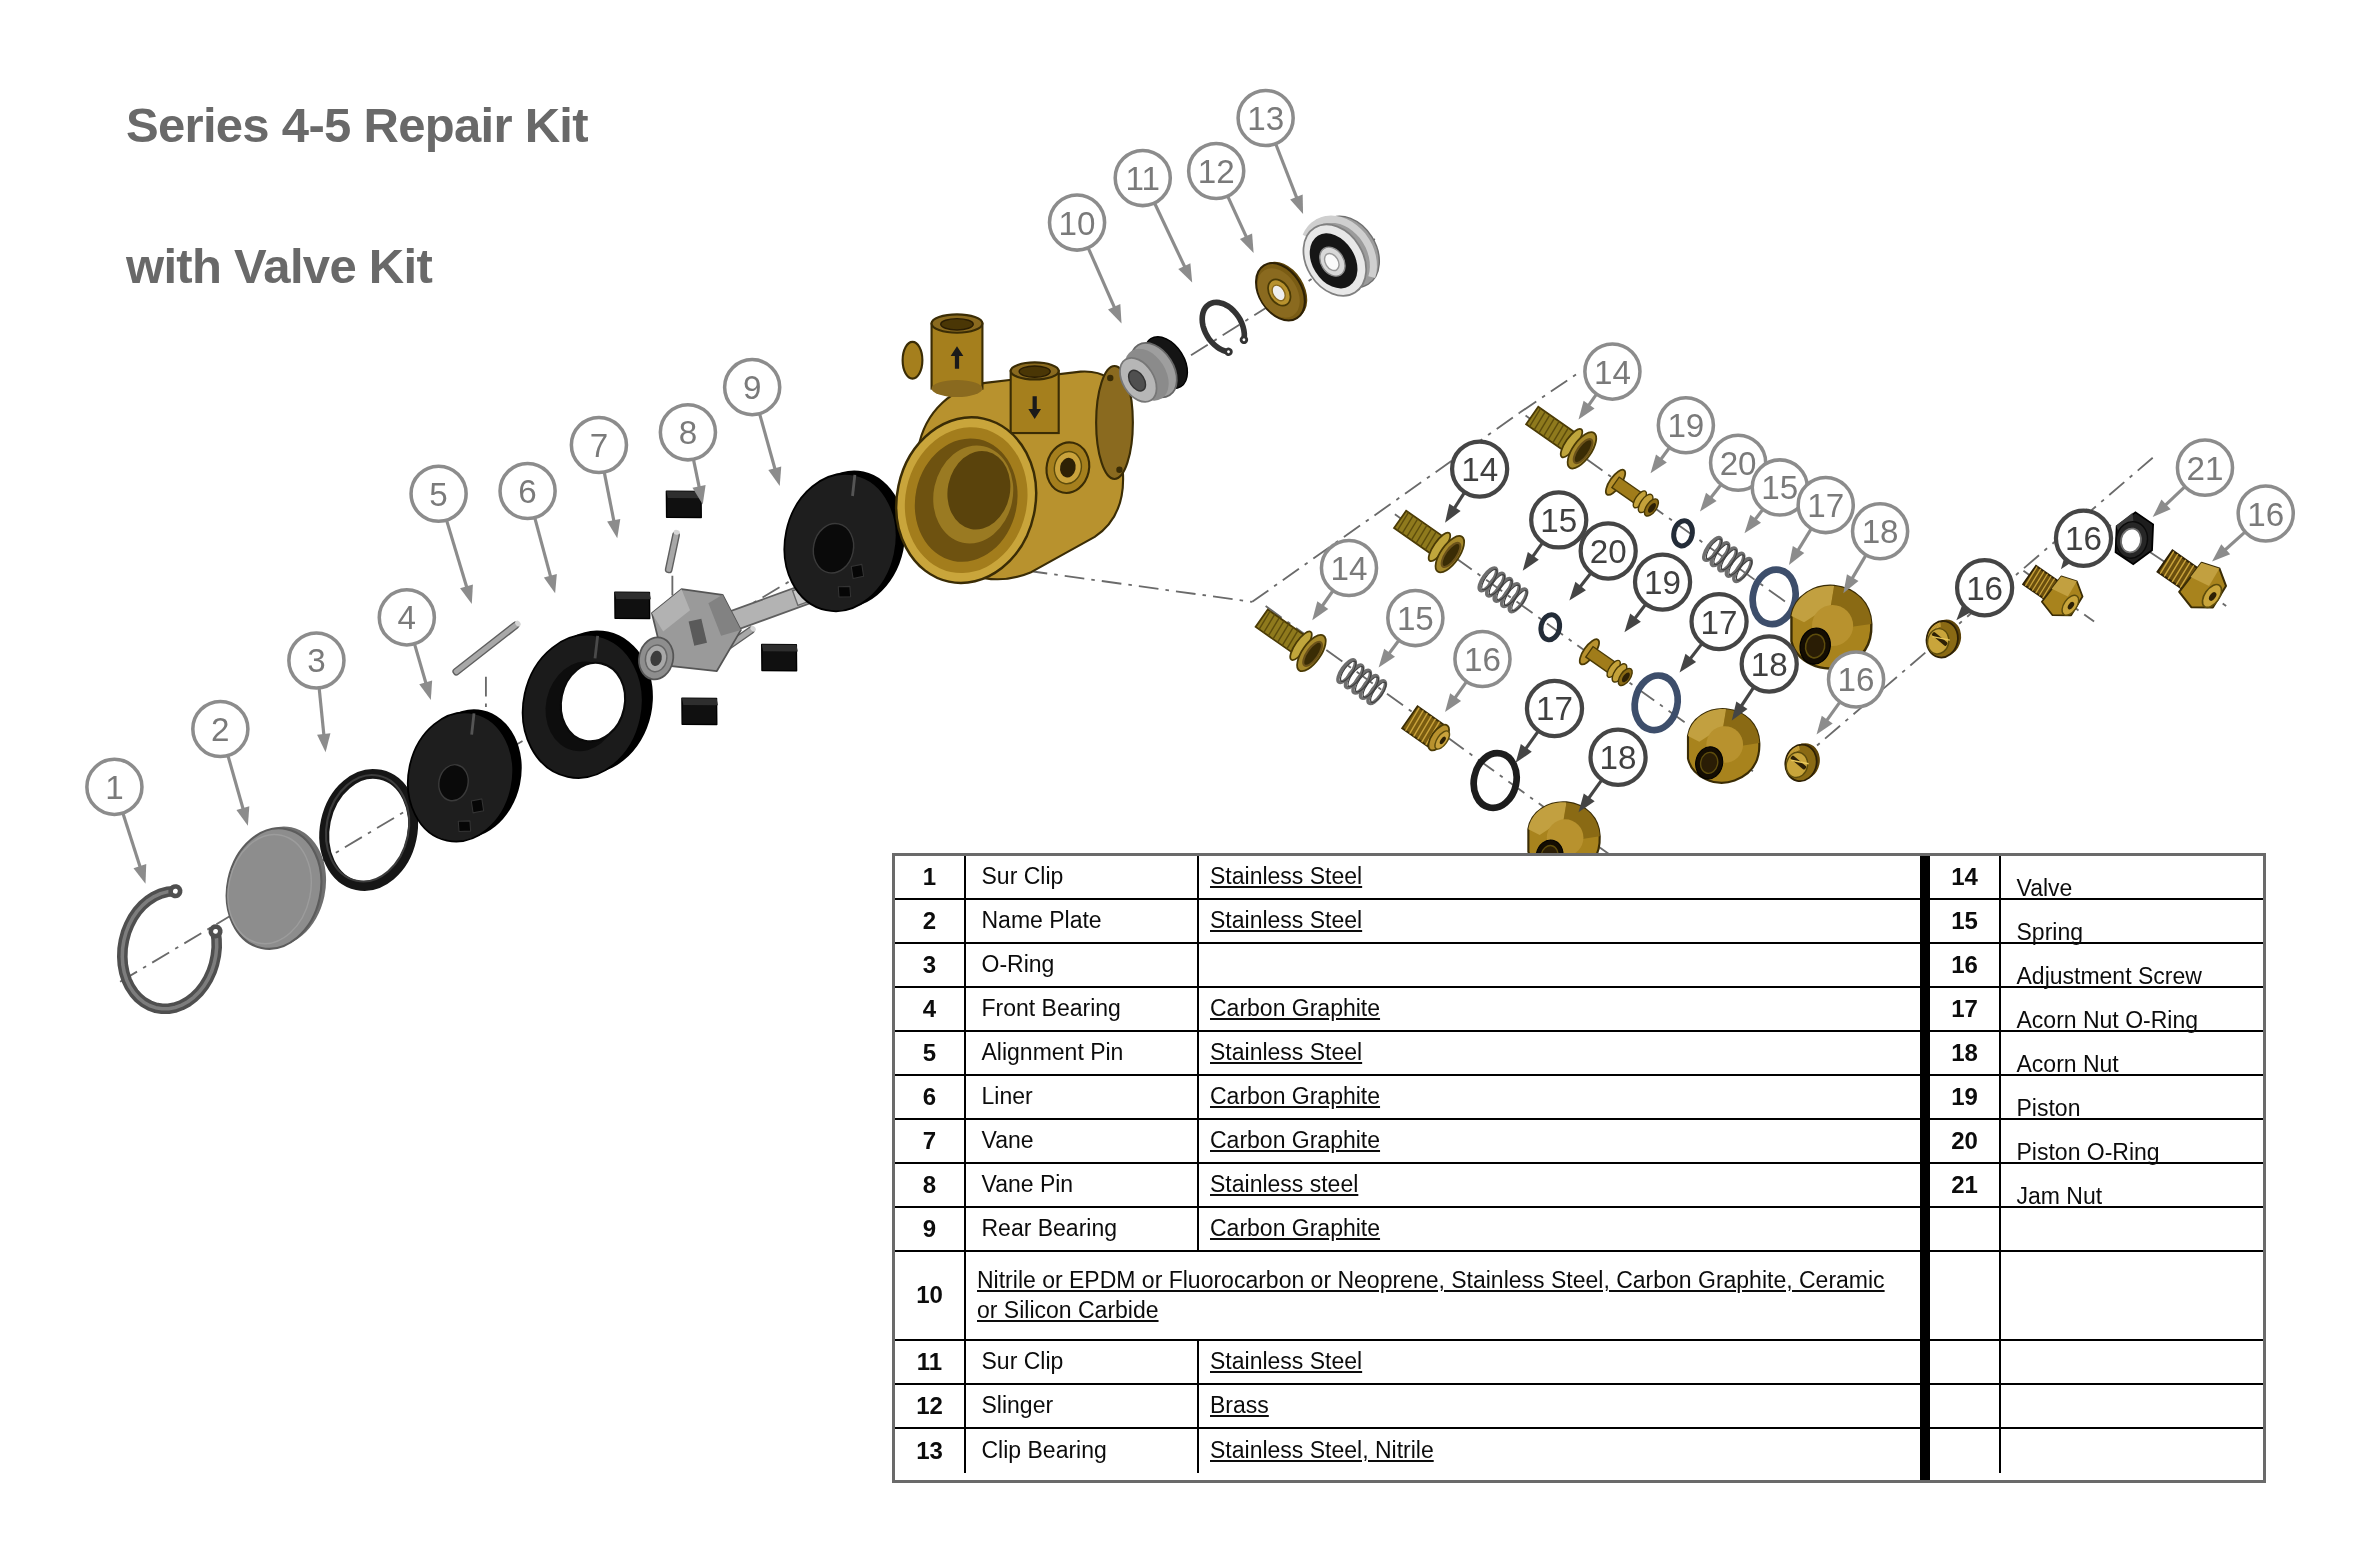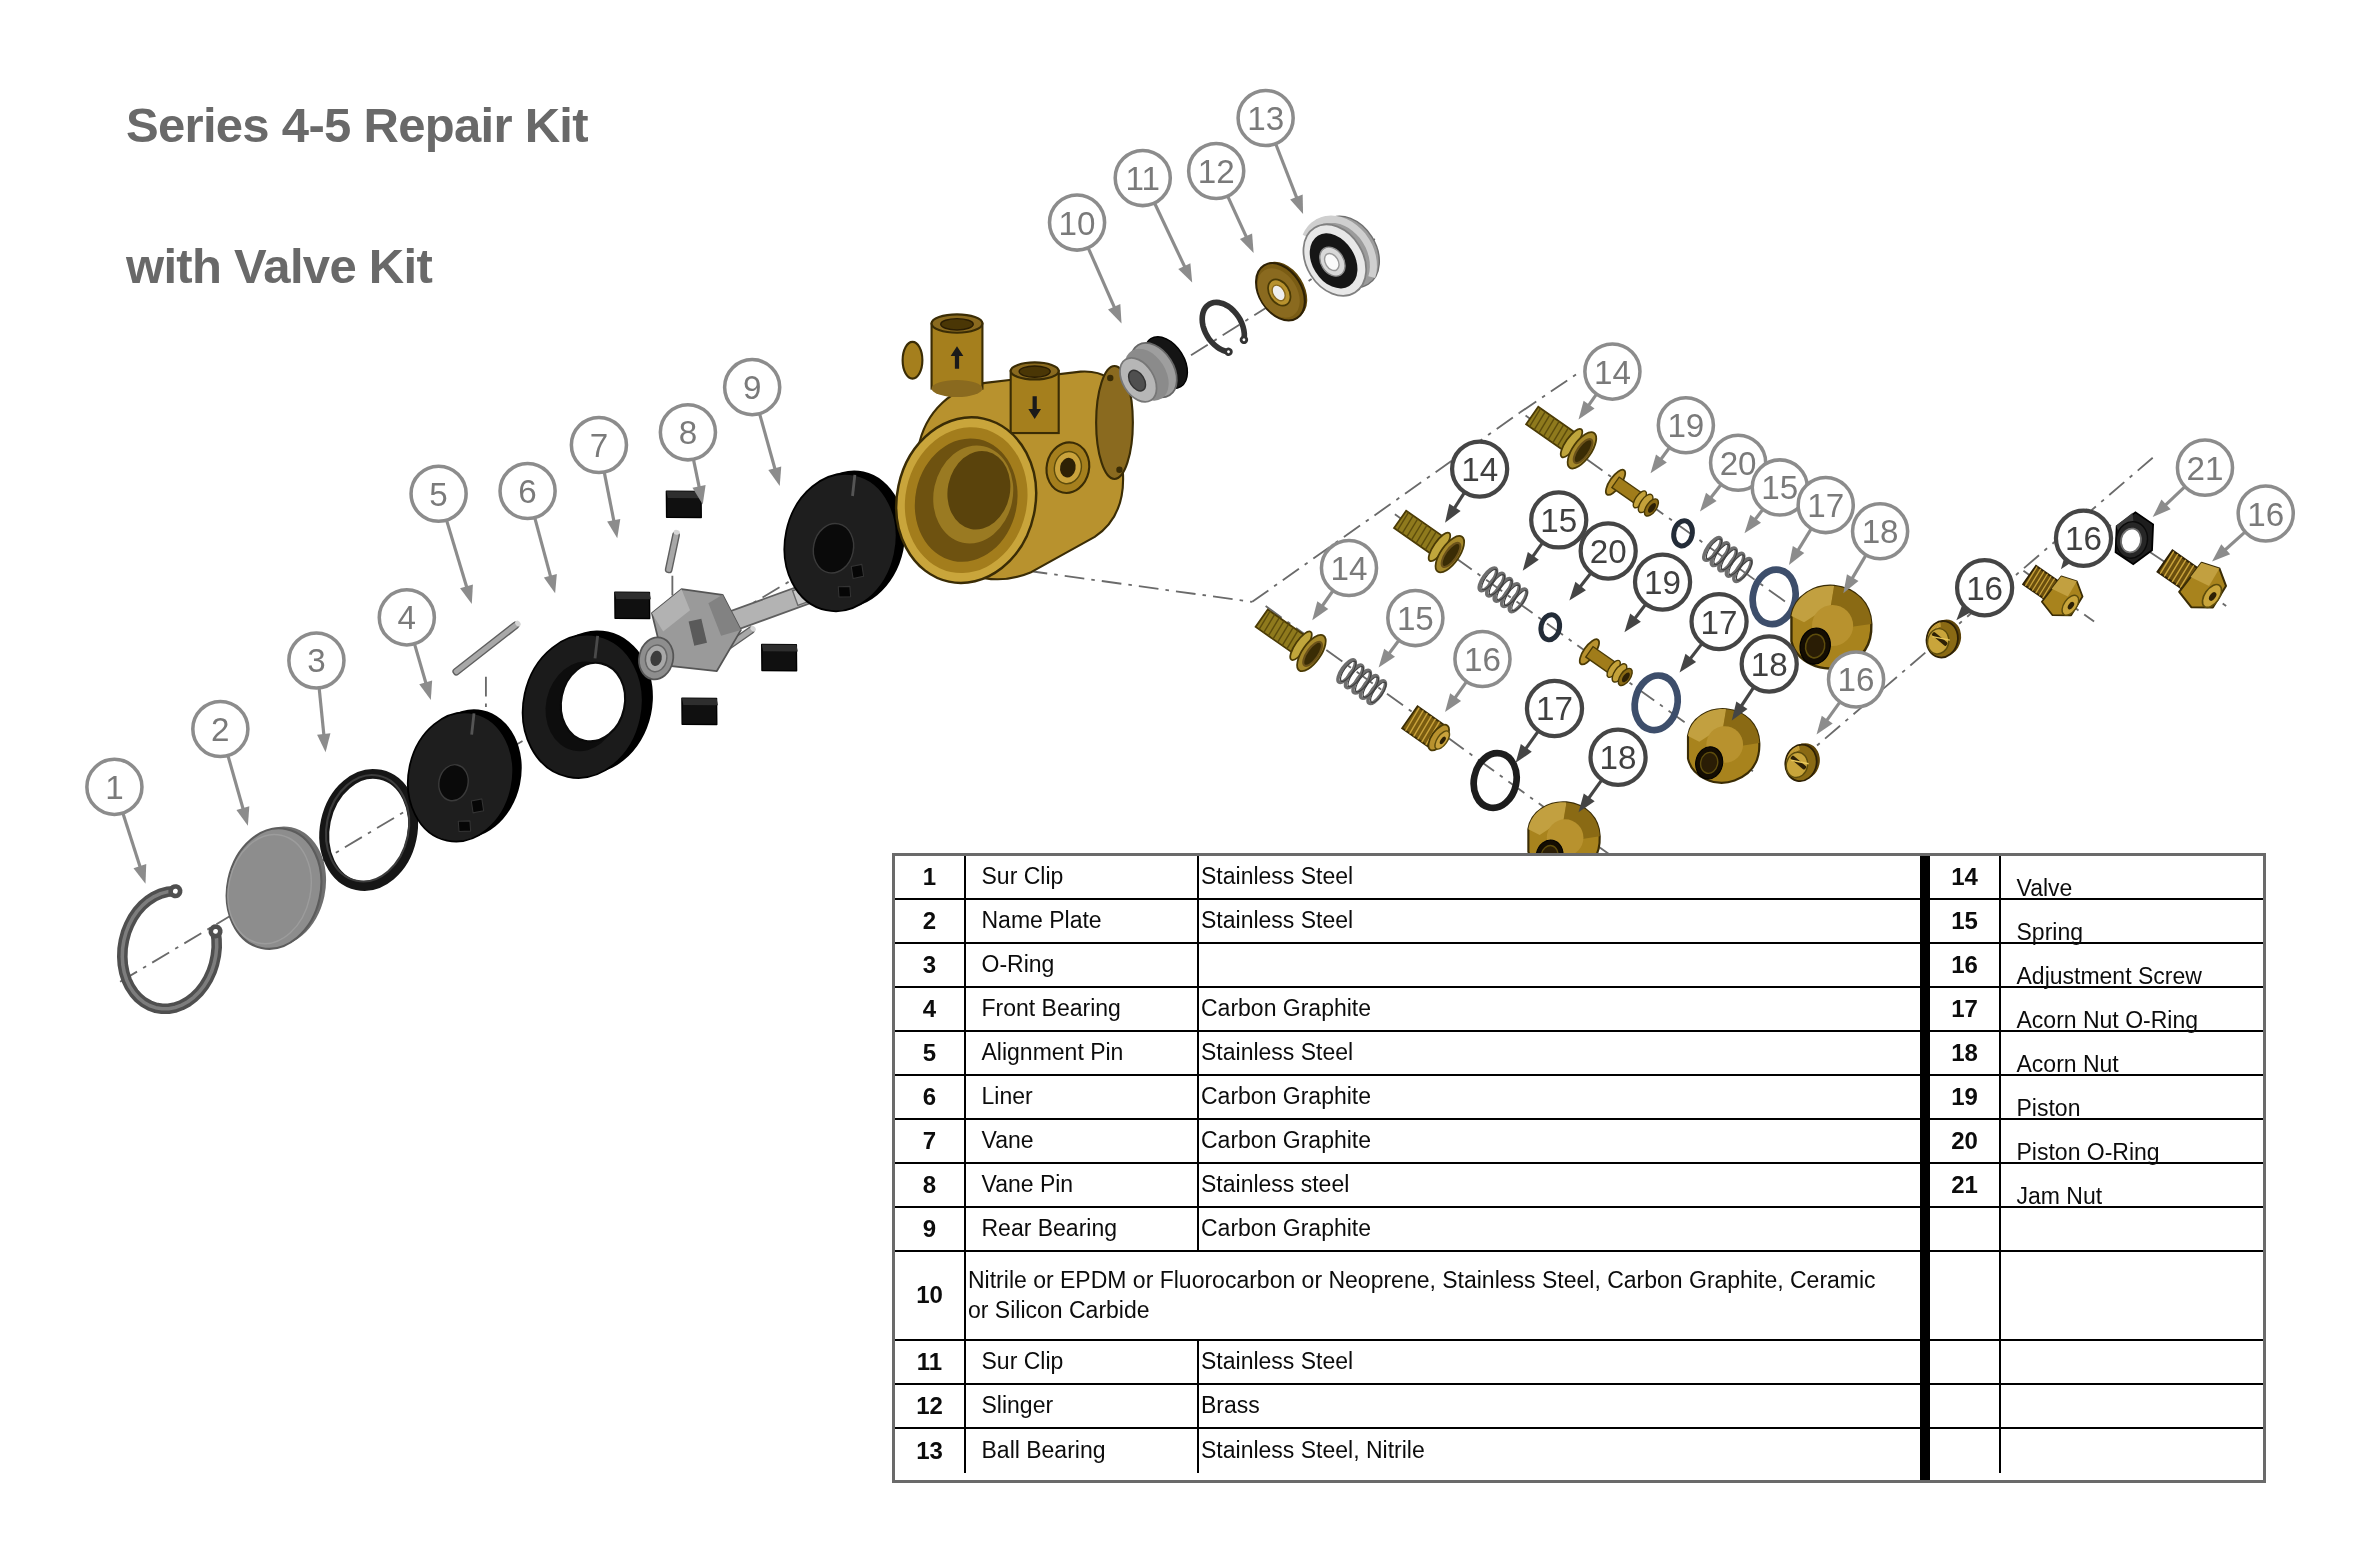--- a/index.html
+++ b/index.html
@@ -12,21 +12,21 @@
           border:3.5px solid #6a6a6a;box-sizing:border-box;background:#fff;}
   .tbl-left{position:absolute;left:0;top:0;width:1025px;height:100%;}
   .tbl-div{position:absolute;left:1025px;top:0;width:10px;height:100%;background:#000;}
   .tbl-right{position:absolute;left:1035px;top:0;right:0;height:100%;}
   .trow{display:flex;box-sizing:border-box;border-bottom:2.8px solid #000;align-items:stretch;}
   .trow:last-child{border-bottom:none;}
   .tcell{display:flex;align-items:center;box-sizing:border-box;border-right:2.1px solid #000;
          color:#0c0c0c;font-size:23px;line-height:1.28;}
   .tcell.num{justify-content:center;font-weight:700;font-size:24px;flex:0 0 71px;}
   .tcell.name{flex:0 0 233px;padding-left:15.5px;padding-right:18px;text-align:center;}
-  .tcell.mat{flex:1 1 auto;padding-left:2px;padding-right:24px;border-right:none;}
+  .tcell.mat{flex:1 1 auto;padding-left:11px;padding-right:24px;border-right:none;text-decoration:underline;}
   .tbl-right .tcell.name{flex:1 1 auto;border-right:none;margin-top:24px;}
 </style>
 </head>
 <body>
 
 <div class="page">
   <div class="title"><span>Series 4-5 Repair Kit</span><br>
   <span>with Valve Kit</span></div>
 
   <svg id="diagram" width="2354" height="1566" viewBox="0 0 3333 2217" xmlns="http://www.w3.org/2000/svg">
@@ -648,21 +648,21 @@
           <div class="tcell name">Sur Clip</div>
           <div class="tcell mat">Stainless Steel</div>
         </div>
         <div class="trow" style="height: 44px;">
           <div class="tcell num">12</div>
           <div class="tcell name">Slinger</div>
           <div class="tcell mat">Brass</div>
         </div>
         <div class="trow" style="height: 44px;">
           <div class="tcell num">13</div>
-          <div class="tcell name">Ball Bearing</div>
+          <div class="tcell name">Clip Bearing</div>
           <div class="tcell mat">Stainless Steel, Nitrile</div>
         </div>
       </div>
     <div class="tbl-div"></div>
     <div class="tbl-right">
         <div class="trow" style="height: 44px;">
           <div class="tcell num">14</div>
           <div class="tcell name">Valve</div>
         </div>
         <div class="trow" style="height: 44px;">

